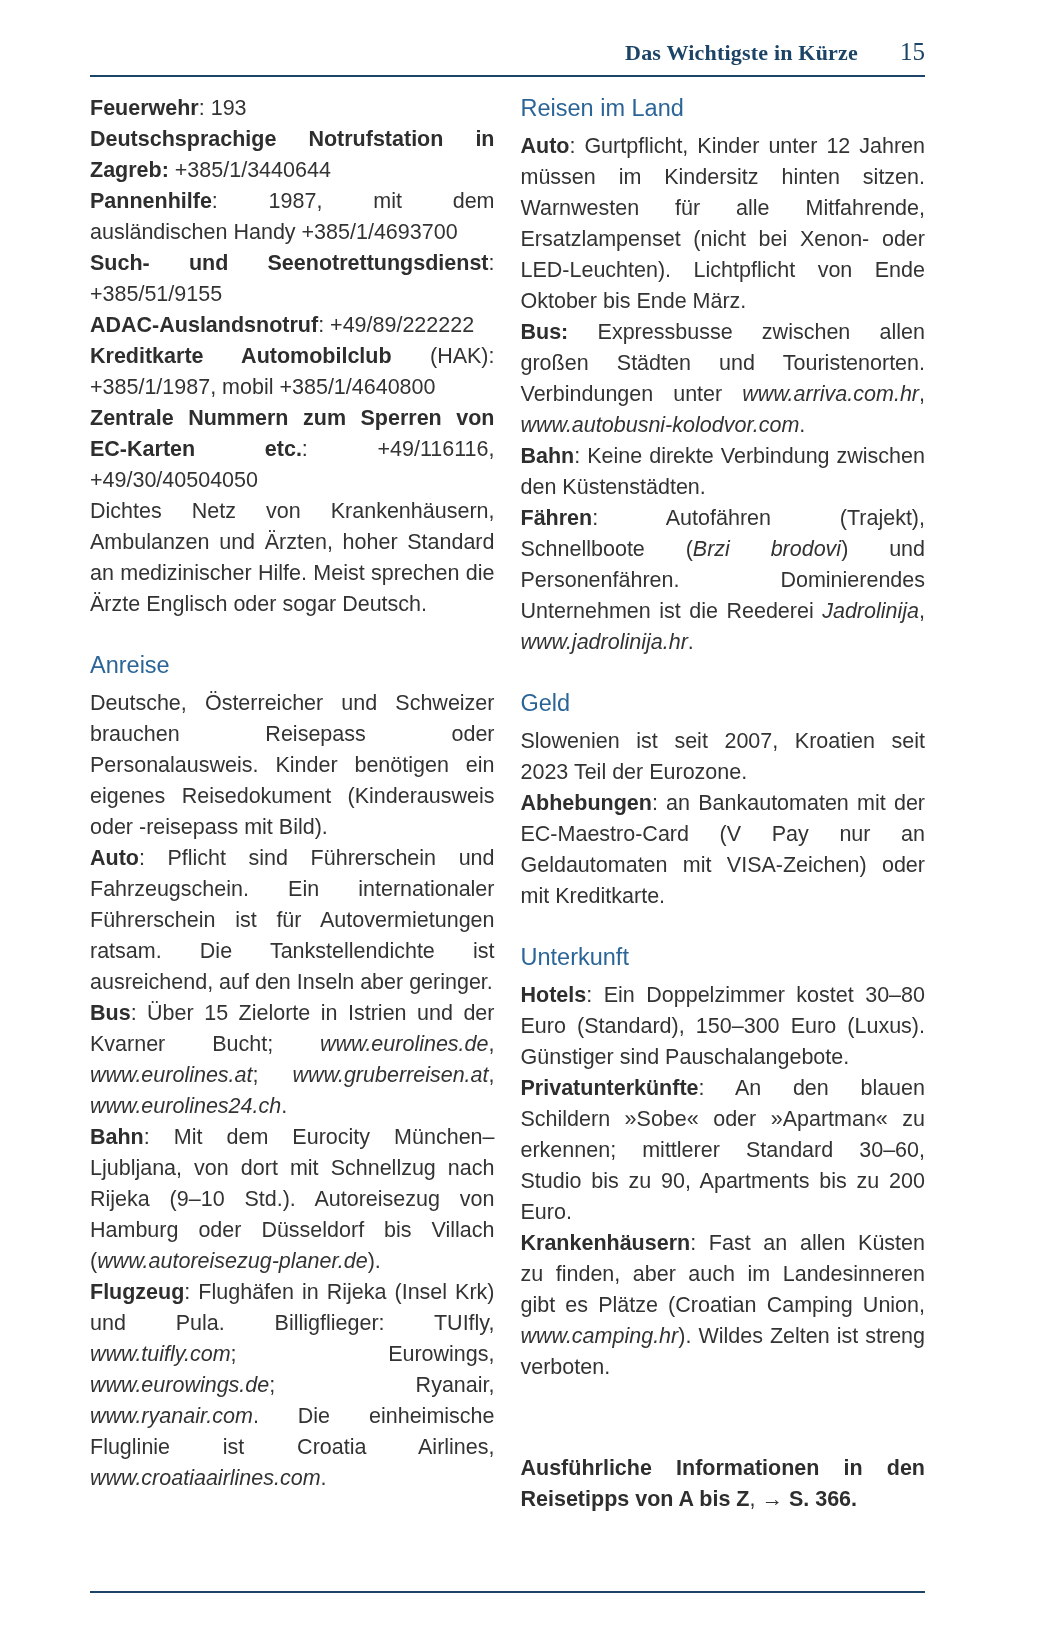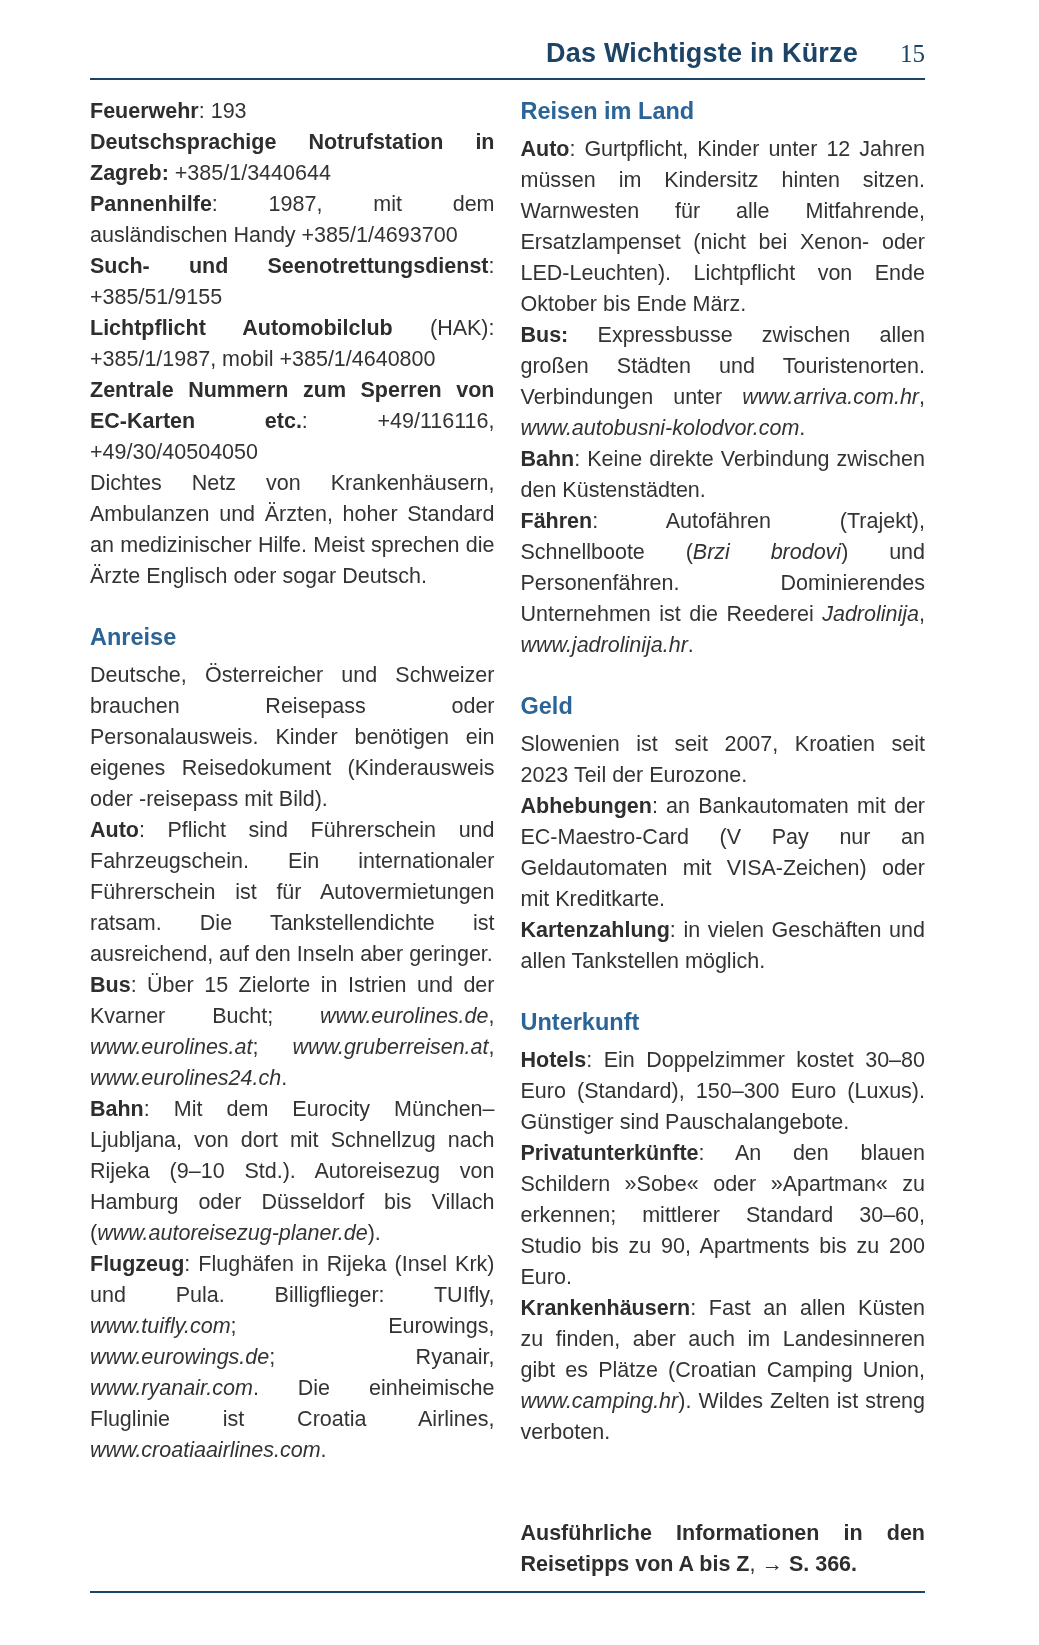--- a/index.html
+++ b/index.html
@@ -23,23 +23,24 @@
   .page-header{
     display:flex;
     justify-content:flex-end;
     align-items:baseline;
     gap:42px;
     border-bottom:2px solid var(--navy);
     padding-bottom:9px;
   }
   .header-title{
     font-weight:700;
-    font-size:27px;
+    font-size:22px;
     color:var(--navy);
     letter-spacing:.2px;
+    font-family:Liberation Serif, serif;
   }
   .page-number{
     font-size:25px;
     color:var(--navy);
     font-family:Liberation Serif, serif;
   }
   .columns{
     display:flex;
     gap:26px;
     margin-top:16px;
@@ -49,21 +50,21 @@
     margin:0;
     font-size:21.5px;
     line-height:31px;
     text-align:justify;
   }
   .para .b{font-weight:700;color:#2e2e2e;}
   .para .i{font-style:italic;}
   .heading{
     font-size:23.5px;
     line-height:31px;
-    font-weight:700;
+    font-weight:400;
     color:var(--accent);
     margin:30px 0 7px 0;
   }
   .col .heading:first-child{margin-top:0;}
   .footer-note{margin-top:70px;}
   .bottom-rule{
     position:absolute;
     left:90px;
     top:1591px;
     width:835px;
@@ -80,40 +81,40 @@
     <span class="header-title">Das Wichtigste in Kürze</span>
     <span class="page-number">15</span>
   </header>
 
   <main class="columns">
       <div class="col">
         <p class="para"><span class="b">Feuerwehr</span><span class="">: 193</span></p>
         <p class="para"><span class="b">Deutschsprachige Notrufstation in Zagreb:</span><span class=""> +385/1/3440644</span></p>
         <p class="para"><span class="b">Pannenhilfe</span><span class="">: 1987, mit dem ausländischen Handy +385/1/4693700</span></p>
         <p class="para"><span class="b">Such- und Seenotrettungsdienst</span><span class="">: +385/51/9155</span></p>
-        <p class="para"><span class="b">Lichtpflicht Automobilclub</span><span class=""> (HAK): +385/1/1987, mobil +385/1/4640800</span></p>
+        <p class="para"><span class="b">ADAC-Auslandsnotruf</span><span class="">: +49/89/222222</span></p>
+        <p class="para"><span class="b">Kreditkarte Automobilclub</span><span class=""> (HAK): +385/1/1987, mobil +385/1/4640800</span></p>
         <p class="para"><span class="b">Zentrale Nummern zum Sperren von EC-Karten etc.</span><span class="">: +49/116116, +49/30/40504050</span></p>
         <p class="para"><span class="">Dichtes Netz von Krankenhäusern, Ambulanzen und Ärzten, hoher Standard an medizinischer Hilfe. Meist sprechen die Ärzte Englisch oder sogar Deutsch.</span></p>
         <h2 class="heading">Anreise</h2>
         <p class="para"><span class="">Deutsche, Österreicher und Schweizer brauchen Reisepass oder Personalausweis. Kinder benötigen ein eigenes Reisedokument (Kinderausweis oder -reisepass mit Bild).</span></p>
         <p class="para"><span class="b">Auto</span><span class="">: Pflicht sind Führerschein und Fahrzeugschein. Ein internationaler Führerschein ist für Autovermietungen ratsam. Die Tankstellendichte ist ausreichend, auf den Inseln aber geringer.</span></p>
         <p class="para"><span class="b">Bus</span><span class="">: Über 15 Zielorte in Istrien und der Kvarner Bucht; </span><span class="i">www.eurolines.de</span><span class="">, </span><span class="i">www.eurolines.at</span><span class="">; </span><span class="i">www.gruberreisen.at</span><span class="">, </span><span class="i">www.eurolines24.ch</span><span class="">.</span></p>
         <p class="para"><span class="b">Bahn</span><span class="">: Mit dem Eurocity München–Ljubljana, von dort mit Schnellzug nach Rijeka (9–10 Std.). Autoreisezug von Hamburg oder Düsseldorf bis Villach (</span><span class="i">www.autoreisezug-planer.de</span><span class="">).</span></p>
         <p class="para"><span class="b">Flugzeug</span><span class="">: Flughäfen in Rijeka (Insel Krk) und Pula. Billigflieger: TUIfly, </span><span class="i">www.tuifly.com</span><span class="">; Eurowings, </span><span class="i">www.eurowings.de</span><span class="">; Ryanair, </span><span class="i">www.ryanair.com</span><span class="">. Die einheimische Fluglinie ist Croatia Airlines, </span><span class="i">www.croatiaairlines.com</span><span class="">.</span></p>
       </div>
       <div class="col">
         <h2 class="heading">Reisen im Land</h2>
         <p class="para"><span class="b">Auto</span><span class="">: Gurtpflicht, Kinder unter 12 Jahren müssen im Kindersitz hinten sitzen. Warnwesten für alle Mitfahrende, Ersatzlampenset (nicht bei Xenon- oder LED-Leuchten). Lichtpflicht von Ende Oktober bis Ende März.</span></p>
         <p class="para"><span class="b">Bus:</span><span class=""> Expressbusse zwischen allen großen Städten und Touristenorten. Verbindungen unter </span><span class="i">www.arriva.com.hr</span><span class="">, </span><span class="i">www.autobusni-kolodvor.com</span><span class="">.</span></p>
         <p class="para"><span class="b">Bahn</span><span class="">: Keine direkte Verbindung zwischen den Küstenstädten.</span></p>
         <p class="para"><span class="b">Fähren</span><span class="">: Autofähren (Trajekt), Schnellboote (</span><span class="i">Brzi brodovi</span><span class="">) und Personenfähren. Dominierendes Unternehmen ist die Reederei </span><span class="i">Jadrolinija</span><span class="">, </span><span class="i">www.jadrolinija.hr</span><span class="">.</span></p>
         <h2 class="heading">Geld</h2>
         <p class="para"><span class="">Slowenien ist seit 2007, Kroatien seit 2023 Teil der Eurozone.</span></p>
         <p class="para"><span class="b">Abhebungen</span><span class="">: an Bankautomaten mit der EC-Maestro-Card (V Pay nur an Geldautomaten mit VISA-Zeichen) oder mit Kreditkarte.</span></p>
-        <p class="para"><span class="b">Kartenzahlung</span><span class="">: in vielen Geschäften und allen Tankstellen möglich.</span></p>
         <h2 class="heading">Unterkunft</h2>
         <p class="para"><span class="b">Hotels</span><span class="">: Ein Doppelzimmer kostet 30–80 Euro (Standard), 150–300 Euro (Luxus). Günstiger sind Pauschalangebote.</span></p>
         <p class="para"><span class="b">Privatunterkünfte</span><span class="">: An den blauen Schildern »Sobe« oder »Apartman« zu erkennen; mittlerer Standard 30–60, Studio bis zu 90, Apartments bis zu 200 Euro.</span></p>
         <p class="para"><span class="b">Krankenhäusern</span><span class="">: Fast an allen Küsten zu finden, aber auch im Landesinneren gibt es Plätze (Croatian Camping Union, </span><span class="i">www.camping.hr</span><span class="">). Wildes Zelten ist streng verboten.</span></p>
         <p class="para footer-note"><span class="b">Ausführliche Informationen in den Reisetipps von A bis Z</span><span class="">, → </span><span class="b">S. 366.</span></p>
       </div>
     </main>
 
   <div class="bottom-rule"></div>
 

